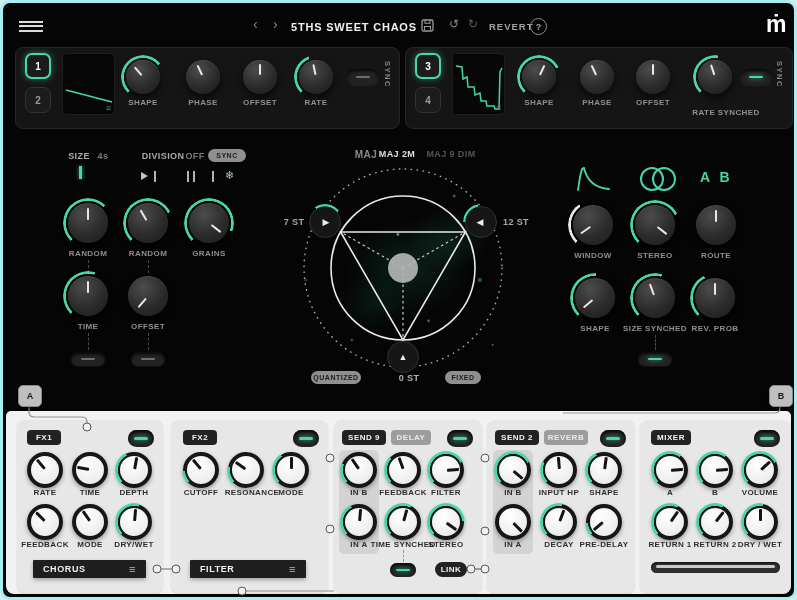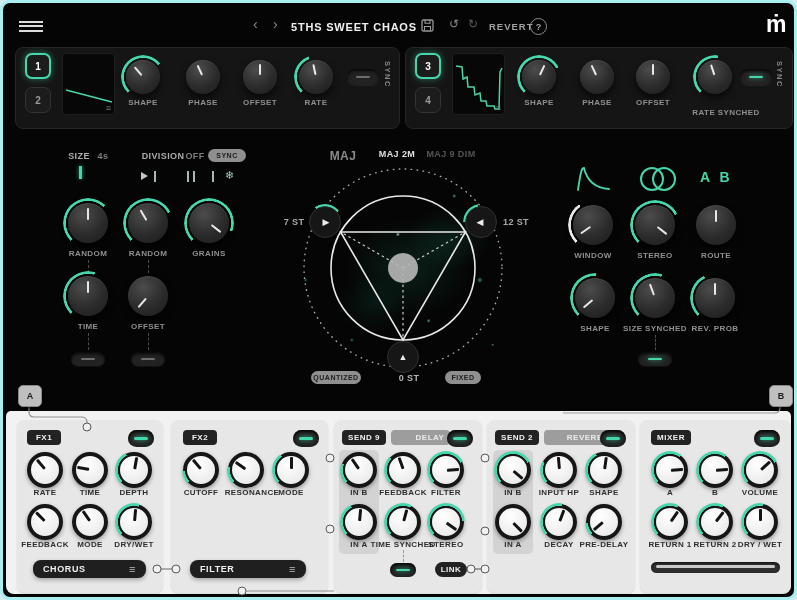--- a/index.html
+++ b/index.html
@@ -31,38 +31,38 @@
                         background:#141414;border-radius:1px;}
   
   .tgl{position:absolute;background:#222;border-radius:9px;display:flex;align-items:center;justify-content:center;
        box-shadow:inset 0 2px 3px rgba(0,0,0,.8),0 1px 0 rgba(255,255,255,.06);}
   .tgl i{width:14px;height:2.5px;border-radius:2px;background:#6d6d6d;}
   .tgl.on i{background:#45d6ac;box-shadow:0 0 5px rgba(69,214,172,.8);}
   
   .badge-dark{position:absolute;background:#222;color:#f2f2f2;border-radius:4px;font-size:8px;font-weight:bold;
               letter-spacing:.5px;display:flex;align-items:center;justify-content:center;}
   .badge-gray{position:absolute;background:#9d9d9d;color:#eaeaea;border-radius:4px;font-size:8px;font-weight:bold;
-              letter-spacing:.5px;display:flex;align-items:center;justify-content:center;padding-left:19px;}
+              letter-spacing:.5px;display:flex;align-items:center;justify-content:center;}
   .pill-gray{position:absolute;background:#8f8f8f;color:#1c1c1c;border-radius:7px;font-size:7px;font-weight:bold;
              letter-spacing:.5px;display:flex;align-items:center;justify-content:center;}
   .ab-badge{position:absolute;width:22px;height:20px;border-radius:5px;background:#bfbfbf;border:1px solid #8a8a8a;
             color:#1c1c1c;font-size:9px;font-weight:bold;display:flex;align-items:center;justify-content:center;
             box-shadow:0 1px 3px rgba(0,0,0,.6);z-index:6;}
   
   .lfo-panel{position:absolute;top:44px;height:80px;background:#151515;border:1px solid #262626;border-radius:8px;}
   .lfo-tab{position:absolute;width:26px;height:26px;box-sizing:border-box;border-radius:7px;background:#1c1c1c;
            border:1px solid #333;color:#9a9a9a;font-size:10px;font-weight:bold;display:flex;align-items:center;justify-content:center;}
   .lfo-tab.sel{border:2px solid #45d6ac;color:#fff;box-shadow:0 0 7px rgba(69,214,172,.45);}
   .wavebox{position:absolute;width:51px;height:60px;background:#070707;border:1px solid #1e1e1e;border-radius:4px;}
   .wavebox .menu{position:absolute;right:3px;bottom:1px;color:#777;font-size:9px;line-height:9px;}
   
   .bottom-bg{position:absolute;left:3px;right:3px;top:408px;bottom:3px;background:#f2f2f2;border-radius:5px 5px 8px 8px;}
   .fxpanel{position:absolute;top:417px;height:173px;background:#e7e7e7;border-radius:8px;box-shadow:0 1px 2px rgba(0,0,0,.12);}
   .graycol{position:absolute;background:#d3d3d3;border-radius:5px;}
-  .selector{position:absolute;height:18px;background:#1f1f1f;border-radius:8px;color:#efefef;font-size:9px;font-weight:bold;
+  .selector{position:absolute;height:18px;background:#1f1f1f;border-radius:1px;color:#efefef;font-size:9px;font-weight:bold;
             letter-spacing:.6px;display:flex;align-items:center;justify-content:space-between;padding:0 10px;
             box-shadow:0 2px 4px rgba(0,0,0,.3);}
   .selector .menu{color:#bdbdbd;font-size:11px;}
   .node{position:absolute;width:7px;height:7px;border:1.5px solid #585858;background:#f1f1f1;border-radius:50%;
         transform:translate(-50%,-50%);z-index:5;}
   .dash-v{position:absolute;width:0;border-left:1px dashed #4a4a4a;}
   .dash-v.light{border-left:1px dashed #9a9a9a;}
   
   .pnode{position:absolute;width:30px;height:30px;border-radius:50%;background:#161616;border:1px solid #303030;
          transform:translate(-50%,-50%);display:flex;align-items:center;justify-content:center;color:#ececec;
@@ -208,21 +208,21 @@
   <div class="dash-v" style="left:85px;top:330px;height:17px;"></div>
   <div class="dash-v" style="left:145px;top:330px;height:17px;"></div>
   <div class="tgl" style="left:68px;top:349px;width:34px;height:14px;">
       <i></i>
     </div>
   <div class="tgl" style="left:128px;top:349px;width:34px;height:14px;">
       <i></i>
     </div>
 
   <div class="starfield"></div>
-  <div class="lbl" style="left:340px;top:146px;font-size:12px;color:#8a8a8a;">MAJ</div>
+  <div class="lbl" style="left:363px;top:146px;font-size:10px;color:#8a8a8a;">MAJ</div>
   <div class="lbl" style="left:394px;top:146px;font-size:9px;color:#e0e0e0;">MAJ 2M</div>
   <div class="lbl" style="left:448px;top:146px;font-size:9px;color:#555;">MAJ 9 DIM</div>
 
   <svg class="abs" style="left:280px;top:150px;z-index:1;" width="240" height="230" viewBox="0 0 240 230">
     <circle cx="120" cy="115" r="99" fill="none" stroke="#cfd8d6" stroke-width="1.4" stroke-dasharray="0.5 5.5" stroke-linecap="round" opacity=".8"></circle>
     <circle cx="120" cy="115" r="72" fill="none" stroke="#e9e9e9" stroke-width="1.6"></circle>
     <path d="M57.6 79 L182.4 79 L120 187 Z" fill="none" stroke="#e9e9e9" stroke-width="1.6"></path>
     <path d="M120 115 L57.6 79 M120 115 L182.4 79 M120 115 L120 187" stroke="#cccccc" stroke-width="1.2" stroke-dasharray="2.5 3"></path>
     <circle cx="120" cy="115" r="15" fill="#b4b4b4" opacity=".92"></circle>
   </svg>

